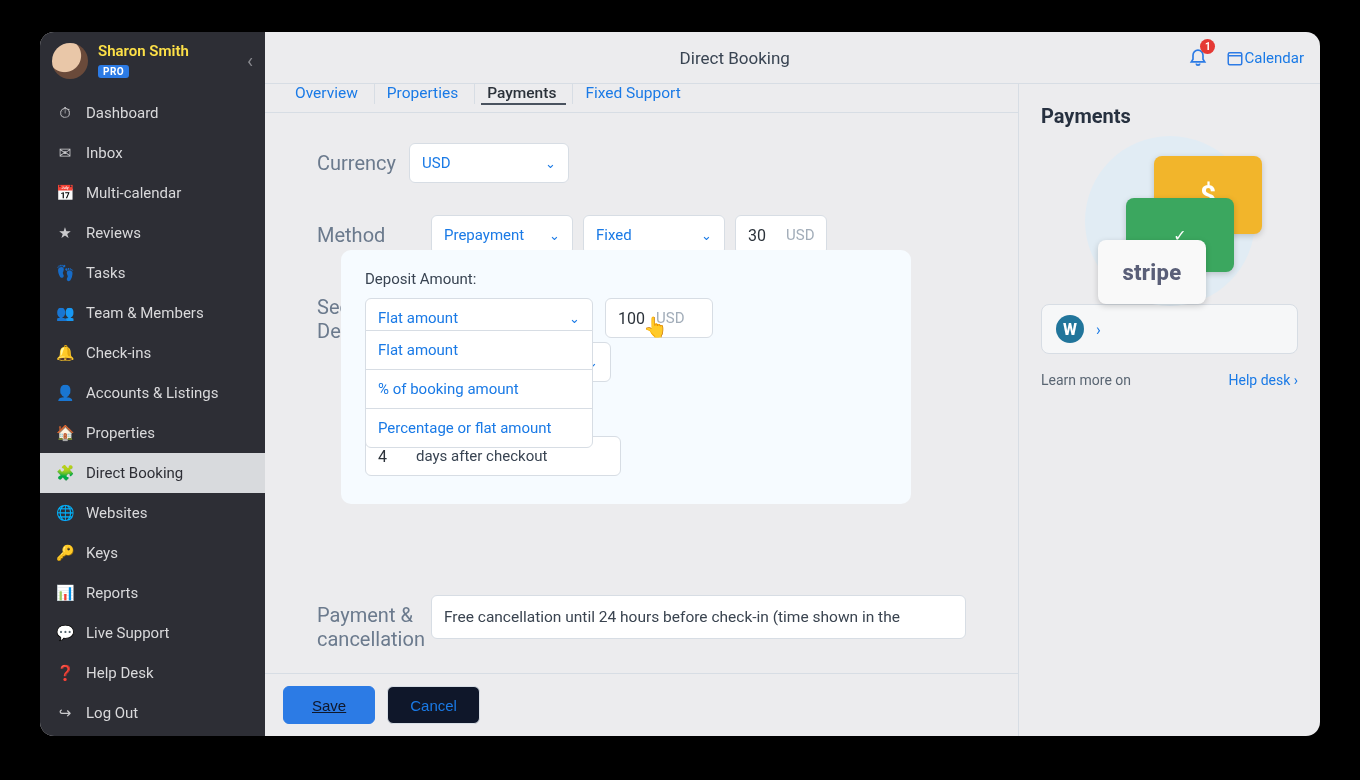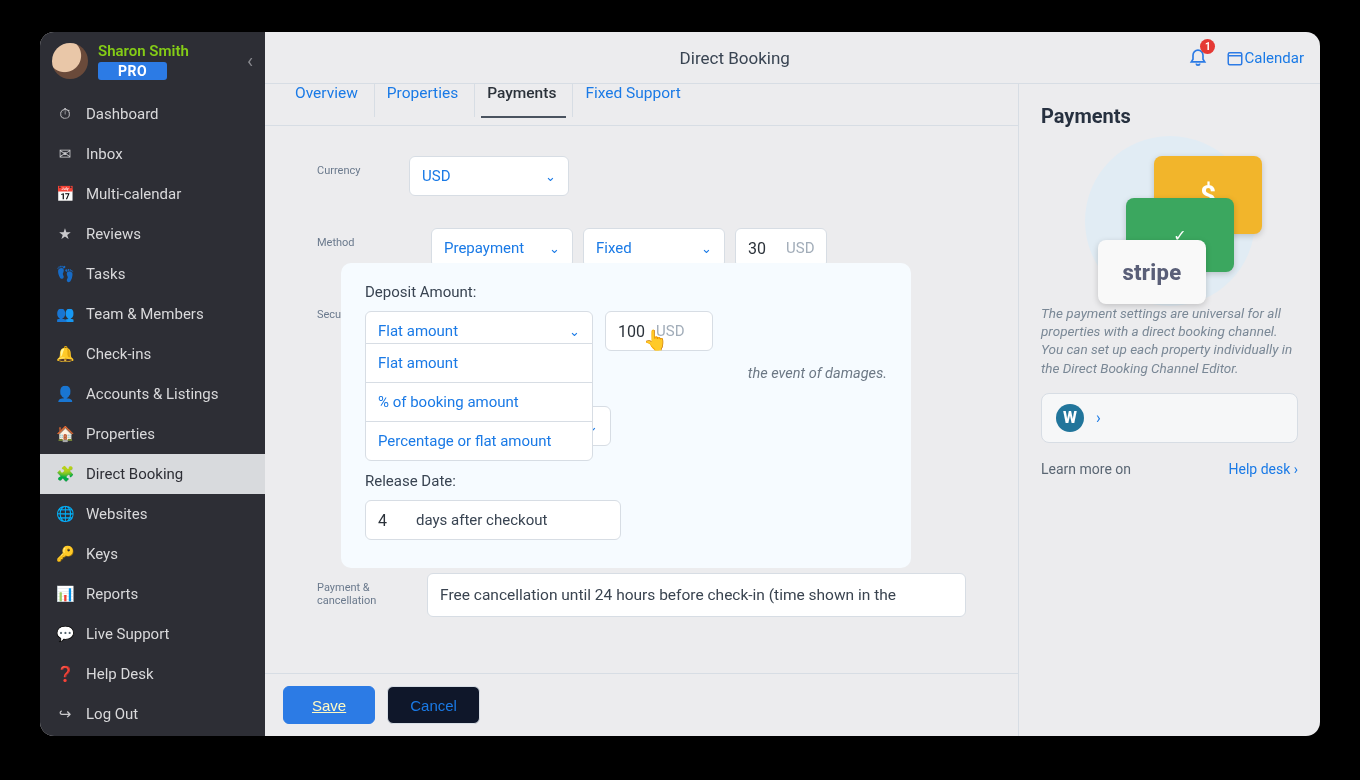--- a/index.html
+++ b/index.html
@@ -26,47 +26,47 @@
   background:var(--panel-bg);
   border-radius:14px;
   overflow:hidden;
   display:flex;
   box-shadow: 0 0 0 1px rgba(0,0,0,.4);
 }
 
 .sidebar{ width:225px; background:var(--sidebar-bg); color:var(--sidebar-fg); display:flex; flex-direction:column;}
 .sb-profile{ display:flex; align-items:center; gap:10px; padding:10px 12px;}
 .avatar{width:36px;height:36px;border-radius:50%; background:radial-gradient(circle at 35% 35%,#e9c7a8 0 16px,#6a4a3a 17px);}
-.pname{font-size:15px; font-weight:600; color:#84cc16;}
-.pro{ display:inline-block; font-size:14px; font-weight:700; color:#fff; background:#2c7be5; padding:1px 20px; border-radius:3px; margin-top:2px; letter-spacing:.5px;}
+.pname{font-size:15px; font-weight:600; color:#fde047;}
+.pro{ display:inline-block; font-size:10px; font-weight:700; color:#fff; background:#2c7be5; padding:1px 5px; border-radius:3px; margin-top:2px; letter-spacing:.5px;}
 .collapse-btn{ margin-left:auto; color:#88898e; font-size:20px;}
 .sb-nav{ list-style:none; margin:4px 0 0; padding:0;}
 .sb-nav li{ display:flex; align-items:center; gap:12px; padding:0 16px; height:40px; font-size:15px; cursor:pointer;}
 .sb-nav li .ico{ width:18px; text-align:center; color:#c9c9cc;}
 .sb-nav li.active{ background:var(--sidebar-active-bg); color:#2d2e35;}
 .sb-nav li.active .ico{ color:#2d2e35;}
 
 .main{ flex:1; display:flex; flex-direction:column; min-width:0;}
 .topbar{ height:52px; display:flex; align-items:center; border-bottom:1px solid var(--border); padding:0 16px; color:#394452;}
 .pagetitle{ flex:1; text-align:center; font-size:17px;}
 .tb-right{display:flex; align-items:center; gap:18px;}
 .bell{position:relative; color:#2c7be5;}
 .bell-badge{ position:absolute; top:-6px; right:-7px; background:#e53935; color:#fff; font-size:10px; font-weight:700; width:15px;height:15px; border-radius:50%; display:flex;align-items:center;justify-content:center;}
 .calendar-link{ color:var(--blue-link); display:flex; align-items:center; gap:0; font-size:15px;text-align:right;}
 
 .body{ flex:1; display:flex; min-height:0;}
 .form-area{ flex:1; display:flex; flex-direction:column; min-width:0; position:relative;}
-.tabs{ display:flex; gap:0; border-bottom:1px solid var(--border); padding:0 18px; height:42px; }
+.tabs{ display:flex; gap:0; border-bottom:1px solid var(--border); padding:0 18px; height:42px; align-items:flex-end;}
 .tab{ padding:0 12px 10px; color:var(--blue-link); font-size:15.5px; cursor:pointer; position:relative;}
 .tab.sep{ border-right:1px solid var(--border); padding-right:16px; margin-bottom:8px; padding-bottom:2px;}
 .tab.active{ color:#2b323a; font-weight:500;}
 .tab.active::after{content:""; position:absolute; left:6px; right:6px; bottom:-1px; height:2px; background:#4a535f;}
 .form-scroll{ padding:30px 52px 70px; position:relative;}
 .row{ display:flex; align-items:flex-start; margin-bottom:32px;}
-.row .label{ width:92px; color:var(--muted); font-size:11px; padding-top:8px;}
+.row .label{ width:92px; color:var(--muted); font-size:20px; padding-top:8px;}
 
 .sel{ display:flex; align-items:center; justify-content:space-between; gap:12px; background:#fff; border:1px solid var(--border); border-radius:6px; height:40px; padding:0 12px; color:var(--blue-link); font-size:15px; min-width:160px;}
 .sel .chev{ color:var(--blue-link); font-size:13px;}
 .inputwrap{ display:flex; align-items:center; gap:10px; background:#fff; border:1px solid var(--border); border-radius:6px; height:40px; padding:0 12px;}
 .inputwrap .val{ color:#2b323a; font-size:16px; min-width:28px;}
 .inputwrap .unit{ color:#a2adb9; font-size:15px;}
 .ta{ display:flex; align-items:center; background:#fff; border:1px solid var(--border); border-radius:6px; height:44px; padding:0 12px; color:#3a4450; font-size:15.5px; width:560px;}
 
 .rpanel{ width:302px; border-left:1px solid var(--border); padding:20px 22px; color:#5a6673;}
 .rpanel h3{ margin:0 0 14px; color:#273140; font-size:20px;}
@@ -92,21 +92,21 @@
 .deprow .sel{ width:228px;}
 .deprow .inputwrap{ width:108px;}
 .hint{ color:#6c7885; font-size:14.5px; font-style:italic; margin:14px 0 20px;}
 .drop{ position:absolute; top:80px; left:24px; width:228px; background:#fff; border:1px solid var(--border); border-radius:0 0 6px 6px; }
 .drop div{ padding:10px 12px; color:var(--blue-link); font-size:15px; border-top:1px solid var(--border); cursor:pointer;}
 .drop div:first-child{border-top:none;}
 .cursor{ position:absolute; top:65px; left:302px; font-size:20px; }
 
 .footer{ position:absolute; bottom:0; left:0; right:0; border-top:1px solid var(--border); padding:12px 18px; display:flex; gap:12px; background:var(--panel-bg);}
 .btn{ height:38px; border-radius:6px; padding:0 22px; font-size:15px; border:1px solid var(--border); background:#0f172a; color:var(--blue-link); cursor:pointer;}
-.btn.primary{ background:#2c7be5; color:#fef9c3; border-color:#2c7be5; padding:0 28px;text-decoration:underline;}
+.btn.primary{ background:#2c7be5; color:#0f172a; border-color:#2c7be5; padding:0 28px;text-decoration:underline;}
 </style>
 </head>
 <body>
 
 <div class="app">
 
   <aside class="sidebar">
     <div class="sb-profile">
       <div class="avatar"></div>
       <div>
@@ -258,21 +258,20 @@
             <div class="deprow">
               <div class="sel">
                 <span>Flat amount</span>
                 <span class="chev">⌄</span>
               </div>
               <div class="inputwrap">
                 <span class="val">100</span>
                 <span class="unit">USD</span>
               </div>
             </div>
-            <div class="hint" style="text-align:right">the event of damages.</div>
 
             <div style="height:4px"></div>
             <div class="sel" style="width:246px">
               <span></span>
                 <span class="chev">⌄</span>
             </div>
 
             <div class="cap" style="margin-top:26px">Release Date:</div>
             <div class="inputwrap" style="width:256px">
               <span class="val">4</span>
@@ -302,21 +301,20 @@
           <div class="card yellow">
               <span>$</span>
             </div>
           <div class="card green">
               <span>✓</span>
             </div>
           <div class="card white">
               <span>stripe</span>
             </div>
         </div>
-        <p>The payment settings are universal for all properties with a direct booking channel. You can set up each property individually in the Direct Booking Channel Editor.</p>
         <div class="pluginbox">
           <div class="wp">W</div>
           <div class="chev">›</div>
         </div>
         <div class="learn">
           <span>Learn more on</span>
           <a><span>Help desk</span> ›</a>
         </div>
       </aside>
     </div>

